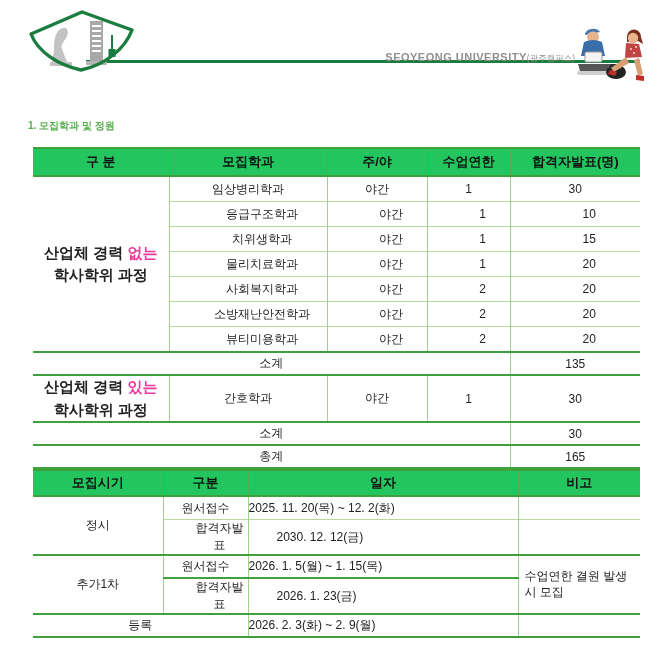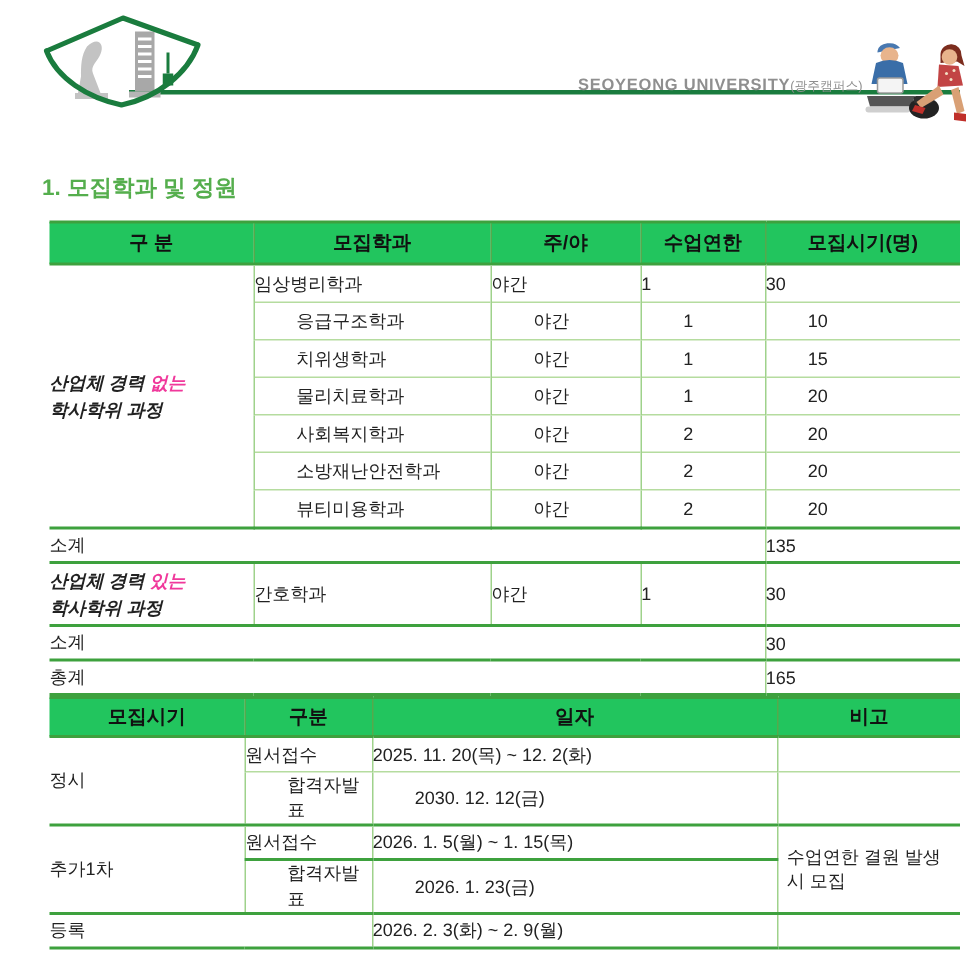--- a/index.html
+++ b/index.html
@@ -9,38 +9,38 @@
   }
   
   .hdr{position:relative;height:96px;}
   .hdr-line{position:absolute;left:86px;right:13px;top:60px;height:3px;background:#1a7c3e;}
   .logo{position:absolute;left:24px;top:5px;width:114px;height:76px;}
   .univ-text{position:absolute;right:78px;top:47px;white-space:nowrap;color:#8f8f8f;}
   .univ-name{font-weight:bold;font-size:11px;letter-spacing:.5px;}
   .univ-campus{font-size:8.5px;}
   .students{position:absolute;right:4px;top:24px;width:76px;height:64px;}
   
-  .sec-title{margin:0 0 0 28px;font-size:15px;font-weight:bold;color:#55ae4d;line-height:18px;}
+  .sec-title{margin:0 0 0 28px;font-size:10px;font-weight:bold;color:#55ae4d;line-height:18px;}
   .sec-title.t-one{margin-top:21px;margin-bottom:12px;}
   .sec-title.t-two{margin-top:25px;margin-bottom:9px;}
   
   table{border-collapse:collapse;table-layout:fixed;margin-left:33px;width:607px;}
   th{
     height:26px;background:#22c55e;font-size:13px;font-weight:bold;color:#111;
     border-top:2px solid #3ea13e;border-bottom:2px solid #3ea13e;text-align:center;padding:0;
   }
   th.blh{border-left:1px solid #56a94c;}
-  td{font-size:12px;color:#222;text-align:left;padding:0;}
+  td{font-size:12px;color:#222;text-align:center;padding:0;}
   td.bl{border-left:1px solid #9fd28b;}
   tr.thin td{border-top:1px solid #b5dc9f;padding-left:28px;}
   tr.sub td{border-top:2px solid #3ea13e;border-bottom:2px solid #3ea13e;height:21px;}
   
   .t1 td{height:24px;}
   .t1 tr.g2 td{height:40px;}
-  .glabel{font-weight:bold;font-size:12px;line-height:1.5;font-style:italic;}
+  .glabel{font-weight:bold;font-size:15px;line-height:1.5;}
   .pink{color:#f0389b;}
   
   .t2 th{height:24px;text-align:center;}
   .t2 td{height:22px;}
   .t2 td.left{text-align:left;}
   .t2 td.note{text-align:left;padding:2px 6px;font-size:12px;line-height:1.3;vertical-align:middle;}
 </style>
 </head>
 <body>
 
@@ -115,21 +115,21 @@
           <col style="width:100px">
           <col style="width:83px">
           <col style="width:130px">
       </colgroup>
       <thead>
         <tr>
           <th>구 분</th>
           <th class="blh">모집학과</th>
           <th class="blh">주/야</th>
           <th class="blh">수업연한</th>
-          <th class="blh">모집시기(명)</th>
+          <th class="blh">합격자발표(명)</th>
         </tr>
       </thead>
       <tbody>
         <tr>
           <td class="glabel" rowspan="7">
             <span>산업체 경력 </span><span class="pink">없는</span><br>
             <span>학사학위 과정</span>
           </td>
           <td class="bl">임상병리학과</td>
           <td class="bl">야간</td>

